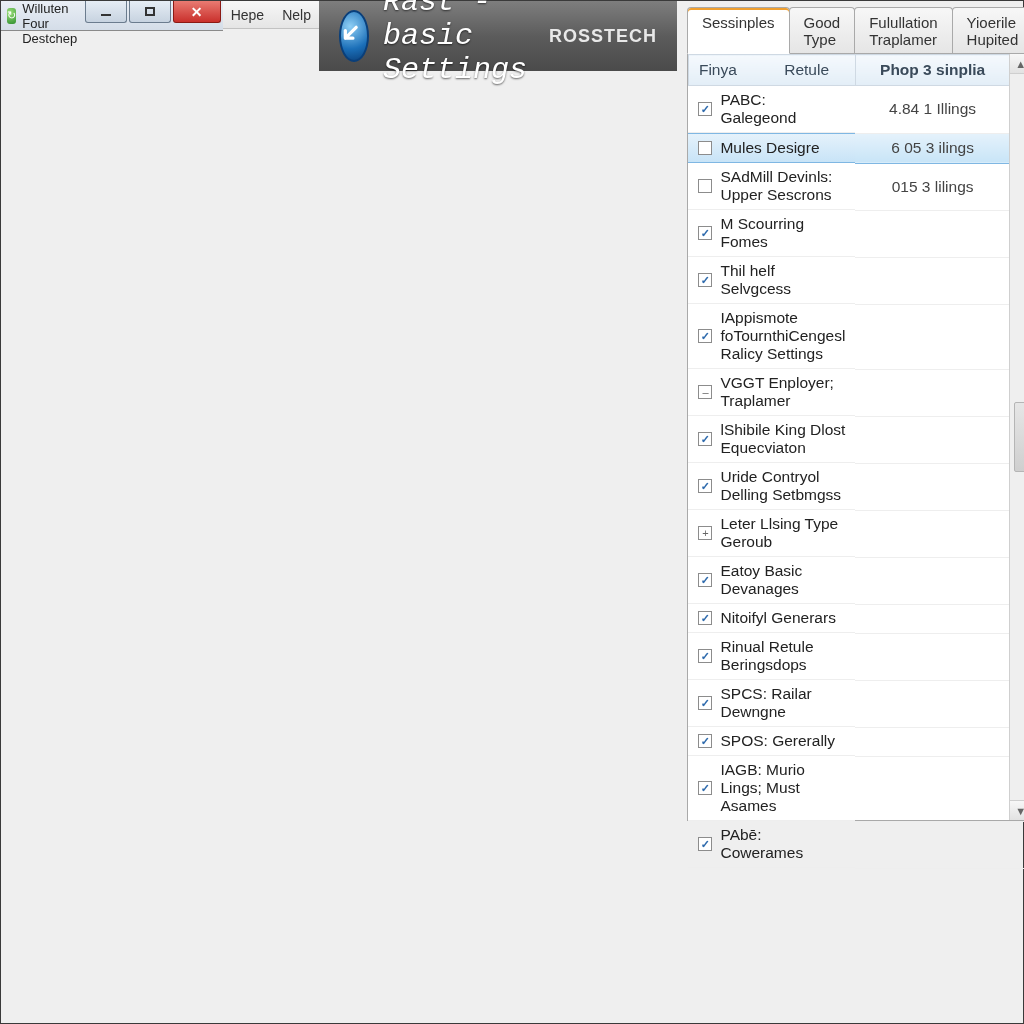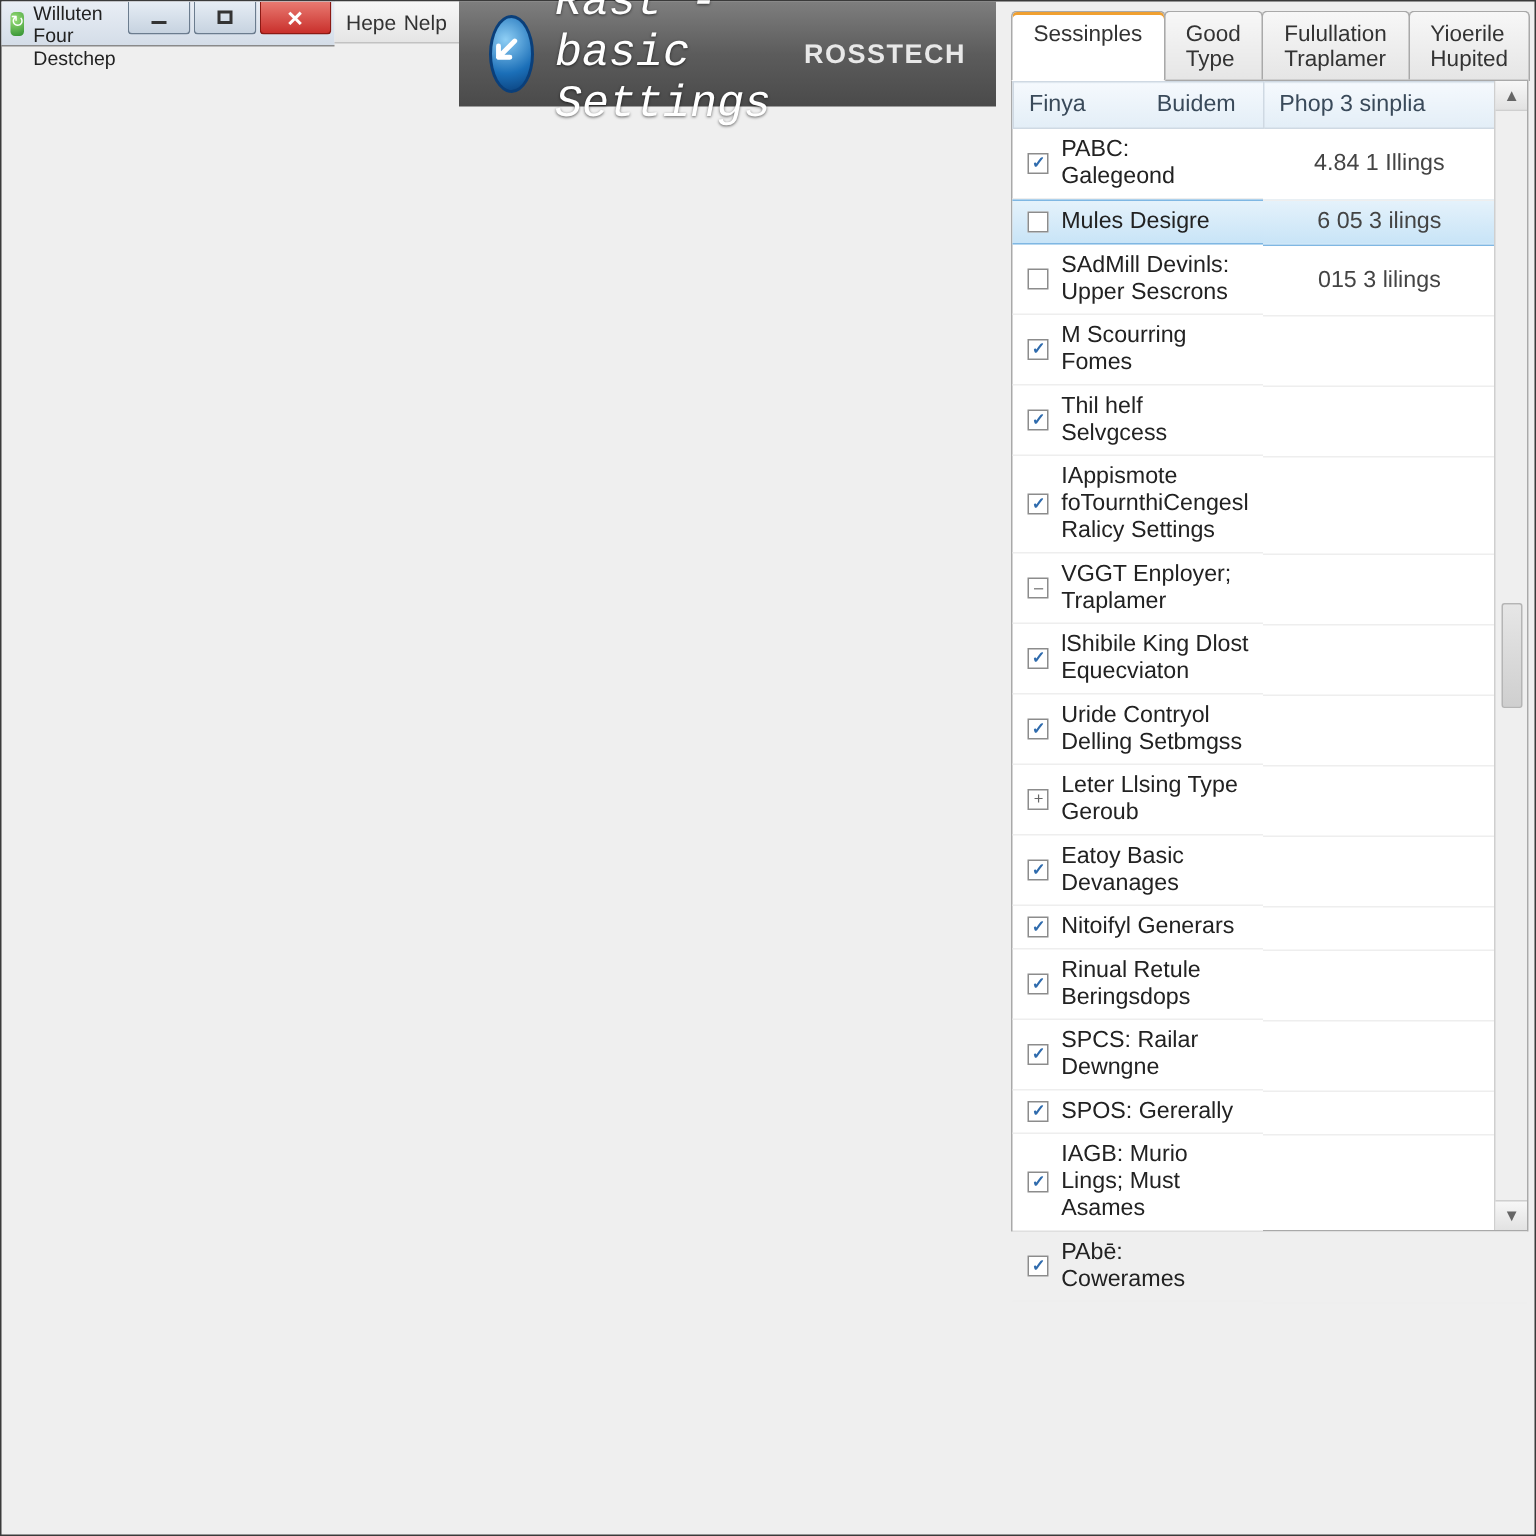--- a/index.html
+++ b/index.html
@@ -37,21 +37,21 @@
   }
   .win-btn.close { width:48px; background: linear-gradient(to bottom,#e97b72,#c9302c);
     border-color:#8b1a14; color:#fff; font-size:14px; font-weight:bold; }
   .win-btn.close .x{color:#fff;}
   .win-btn .dash{display:block;width:10px;height:2px;background:#333; margin-top:6px;}
   .win-btn .box{display:block;width:10px;height:9px;border:2px solid #333;}
 
   
   .menubar {
     height: 28px; background: linear-gradient(to bottom,#f7f7f7,#e5e5e5);
-    display:flex; align-items:center; padding: 0 8px; gap: 5px;
+    display:flex; align-items:center; padding: 0 8px; gap: 18px;
     font-size: 14px; color:#333; border-bottom:1px solid #c2c2c2;
   }
   .menubar span{cursor:default;}
 
   
   .header-banner{
     height: 70px;
     background: linear-gradient(to bottom,#7e7e7e 0%, #5c5c5c 50%, #4a4a4a 100%);
     display:flex; align-items:center; justify-content:space-between;
     padding: 0 20px; color:#fff;
@@ -89,21 +89,21 @@
     height: 768px; position:relative;
   }
 
   
   .table{ width:100%; border-collapse:collapse; font-size:15.5px; color:#222; }
   .table thead th{
     text-align:left; font-weight:500; padding:6px 10px;
     background: linear-gradient(to bottom,#f5f9fd,#e3eef7);
     border:1px solid #cfd9e3; color:#3a4a5a;
   }
-  .table thead th.col-value{ text-align:left; }
+  .table thead th.col-value{ text-align:center;font-weight:bold; }
   .table tbody td{
     padding:5px 10px; border-bottom:1px solid #eee;
   }
   .table tbody tr:first-child td{border-top:none;}
   tr.selected td{
     background: linear-gradient(to bottom,#e5f2fb,#c8e4f7);
     border-top:1px solid #7fb7e3; border-bottom:1px solid #7fb7e3;
   }
   td.name-cell{display:flex; align-items:center; gap:8px;}
   td.value-cell{text-align:center; color:#444;}
@@ -192,21 +192,21 @@
         <div class="tab">Fulullation Traplamer</div>
         <div class="tab">Yioerile Hupited</div>
       </div>
     <div class="tabpanel">
       <table class="table">
         <thead>
           <tr>
             <th style="width:46%;">
               <span>Finya</span>
               &nbsp;&nbsp;&nbsp;&nbsp;&nbsp;&nbsp;&nbsp;&nbsp;&nbsp;
-              <span>Buidem</span>
+              <span>Retule</span>
             </th>
             <th class="col-value" style="width:50%;">
               <span>Phop 3 sinplia</span>
             </th>
             <th style="width:4%;"></th>
           </tr>
         </thead>
         <tbody id="rows">
             <tr>
               <td class="name-cell">

